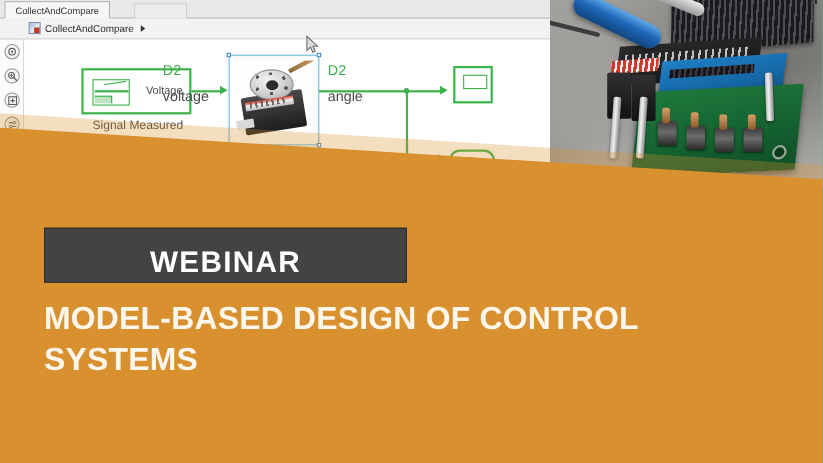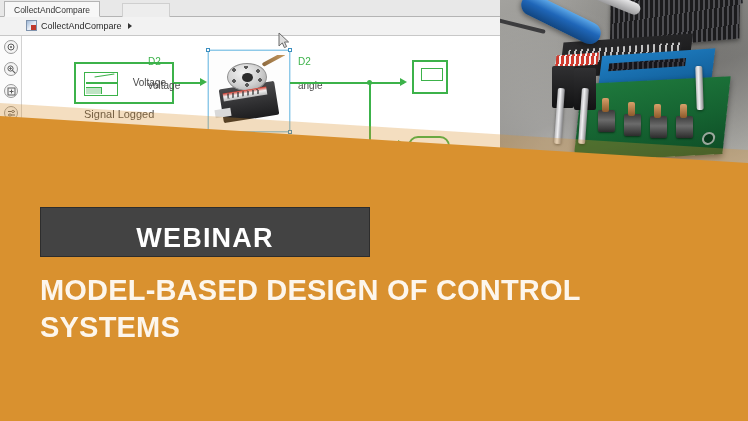--- a/index.html
+++ b/index.html
@@ -102,21 +102,21 @@
     background: #ffffff;
   }
   .sl-label {
     position: absolute;
     font-size: 9px;
     color: #4a4a4a;
     white-space: nowrap;
   }
   .sl-port {
     position: absolute;
-    font-size: 10px;
+    font-size: 13px;
     color: #3cb24a;
     white-space: nowrap;
   }
   .wire { position: absolute; background: #3cb24a; }
   .wire-h { height: 2px; }
   .wire-v { width: 2px; }
   .arrowhead {
     position: absolute;
     width: 0; height: 0;
     border-left: 7px solid #3cb24a;
@@ -478,21 +478,21 @@
     <div id="canvas">
 
       <div class="sl-block" id="blk-voltage">
         <div id="volt-glyph">
           <div class="gl-line"></div>
           <div class="gl-step"></div>
           <div class="gl-ramp"></div>
         </div>
         <div id="volt-text">Voltage</div>
       </div>
-      <div class="sl-label" id="label-send">Signal Logged</div>
+      <div class="sl-label" id="label-send">Signal Measured</div>
 
       <div class="sl-port" style="left:126px; top:20px;">D2</div>
       <div class="sl-port" style="left:126px; top:44px; color:#4a4a4a;">voltage</div>
       <div class="wire wire-h" style="left:152px; top:46px; width:28px;"></div>
       <div class="arrowhead" style="left:178px; top:42px;"></div>
 
       <div id="blk-servo">
         <div id="servo-photo">
           <div class="servo-body"></div>
           <div class="servo-disc"></div>

